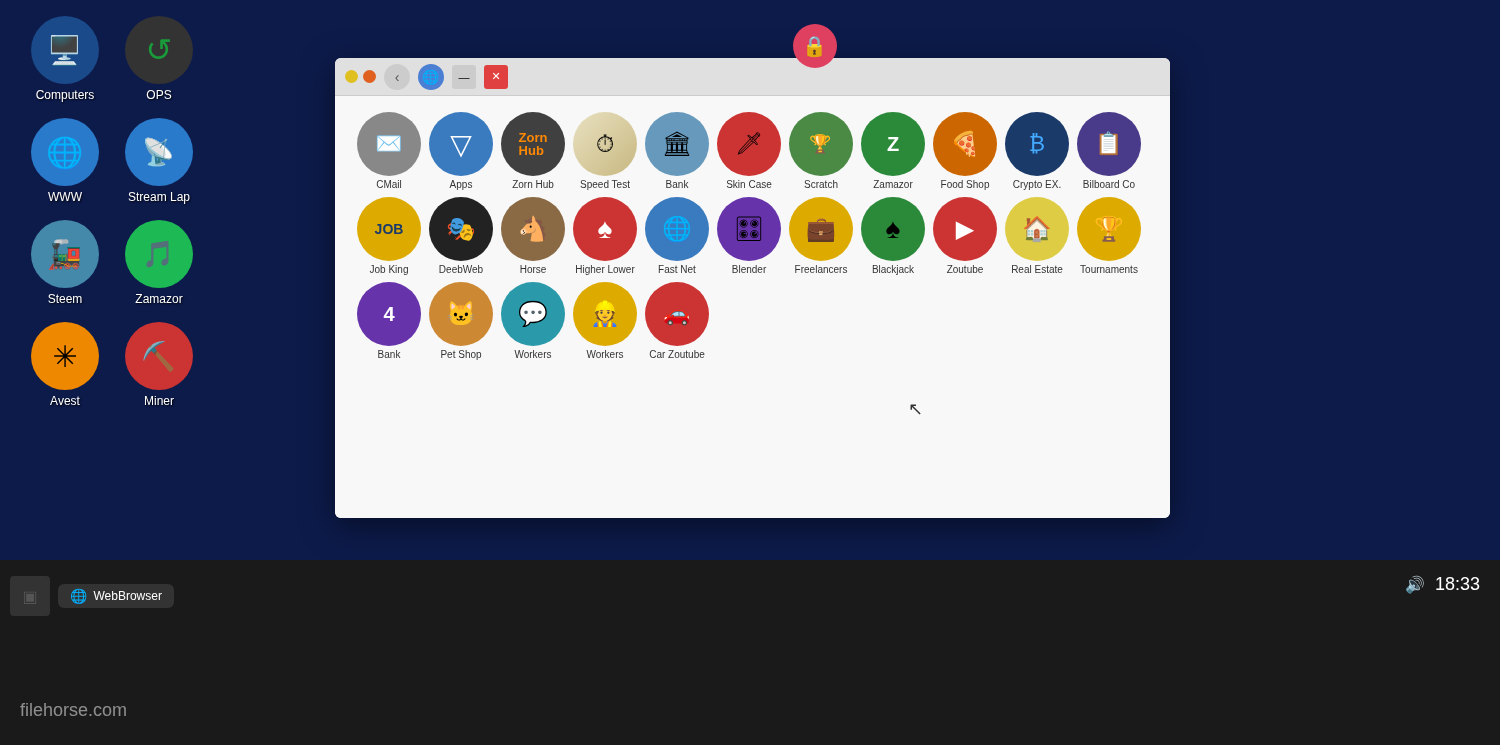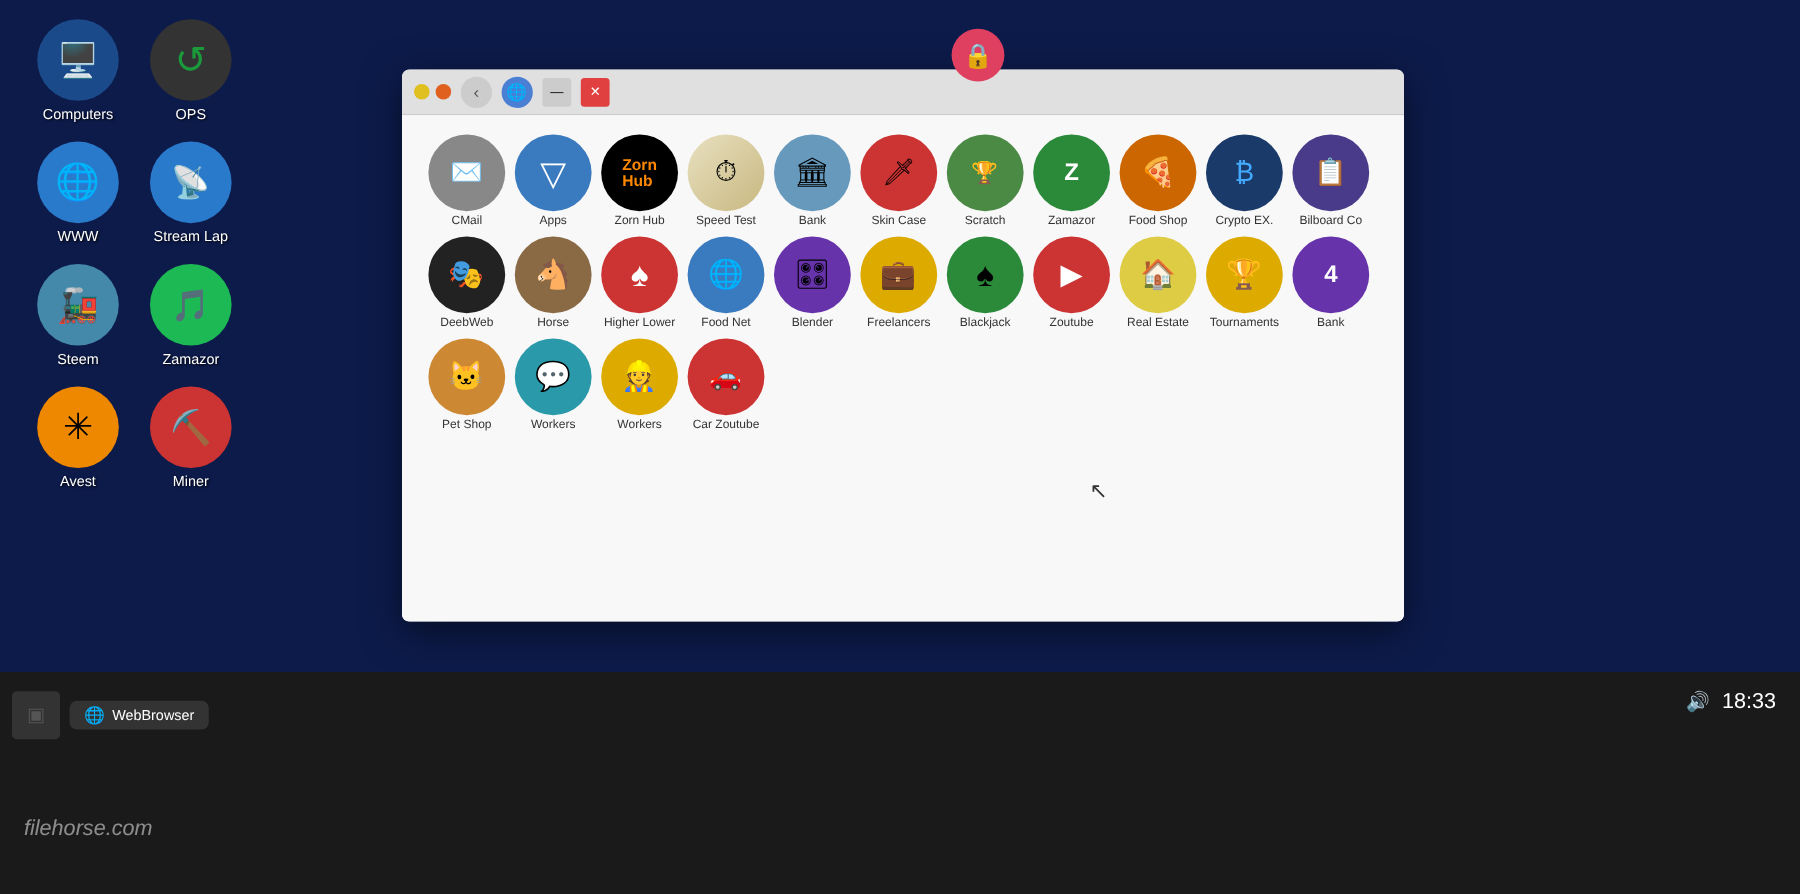--- a/index.html
+++ b/index.html
@@ -68,25 +68,24 @@
       color: #fff;
       font-size: 18px;
       display: flex;
       align-items: center;
       gap: 10px;
     }
 
     
     .filehorse {
       position: absolute;
-      bottom: 44px;
+      bottom: 24px;
       left: 20px;
       color: rgba(255,255,255,0.5);
       font-size: 18px;
-      font-style: italic;
     }
 
     
     .desktop-icons {
       position: absolute;
       left: 20px;
       top: 10px;
       display: flex;
       flex-direction: column;
       gap: 4px;
@@ -365,21 +364,21 @@
 
         <div class="app-item">
           <div class="app-icon" style="background:#888;">✉️</div>
           <span class="app-label">CMail</span>
         </div>
         <div class="app-item">
           <div class="app-icon" style="background:#3a7abf; color:white; font-size:28px;">▽</div>
           <span class="app-label">Apps</span>
         </div>
         <div class="app-item">
-          <div class="app-icon" style="background:#000000; color:#ff8800; font-size:14px; font-weight:bold; border-radius:50%;">
+          <div class="app-icon" style="background:#404040; color:#ff8800; font-size:14px; font-weight:bold; border-radius:50%;">
             <span style="font-size:13px; line-height:1; color:#ff8800;">Zorn<br>Hub</span>
           </div>
           <span class="app-label">Zorn Hub</span>
         </div>
         <div class="app-item">
           <div class="app-icon" style="background:linear-gradient(135deg,#e8e0c0,#c8b880); font-size:24px;">⏱</div>
           <span class="app-label">Speed Test</span>
         </div>
         <div class="app-item">
           <div class="app-icon" style="background:#6699bb; font-size:24px;">🏛</div>
@@ -404,34 +403,38 @@
         <div class="app-item">
           <div class="app-icon" style="background:#1a3a6a; font-size:22px; color:#4af;">₿</div>
           <span class="app-label">Crypto EX.</span>
         </div>
         <div class="app-item">
           <div class="app-icon" style="background:#4a3a8a; font-size:22px;">📋</div>
           <span class="app-label">Bilboard Co</span>
         </div>
 
         <div class="app-item">
+          <div class="app-icon" style="background:#ddaa00; font-size:14px; font-weight:bold; color:#1a3a6a;">JOB</div>
+          <span class="app-label">Job King</span>
+        </div>
+        <div class="app-item">
           <div class="app-icon" style="background:#222; font-size:24px;">🎭</div>
           <span class="app-label">DeebWeb</span>
         </div>
         <div class="app-item">
           <div class="app-icon" style="background:#8a6a44; font-size:24px;">🐴</div>
           <span class="app-label">Horse</span>
         </div>
         <div class="app-item">
           <div class="app-icon" style="background:#cc3333; font-size:28px; color:white;">♠</div>
           <span class="app-label">Higher Lower</span>
         </div>
         <div class="app-item">
           <div class="app-icon" style="background:#3a7abf; font-size:24px;">🌐</div>
-          <span class="app-label">Food Net</span>
+          <span class="app-label">Fast Net</span>
         </div>
         <div class="app-item">
           <div class="app-icon" style="background:#6633aa; font-size:24px;">🎛</div>
           <span class="app-label">Blender</span>
         </div>
         <div class="app-item">
           <div class="app-icon" style="background:#ddaa00; font-size:24px;">💼</div>
           <span class="app-label">Freelancers</span>
         </div>
         <div class="app-item">

